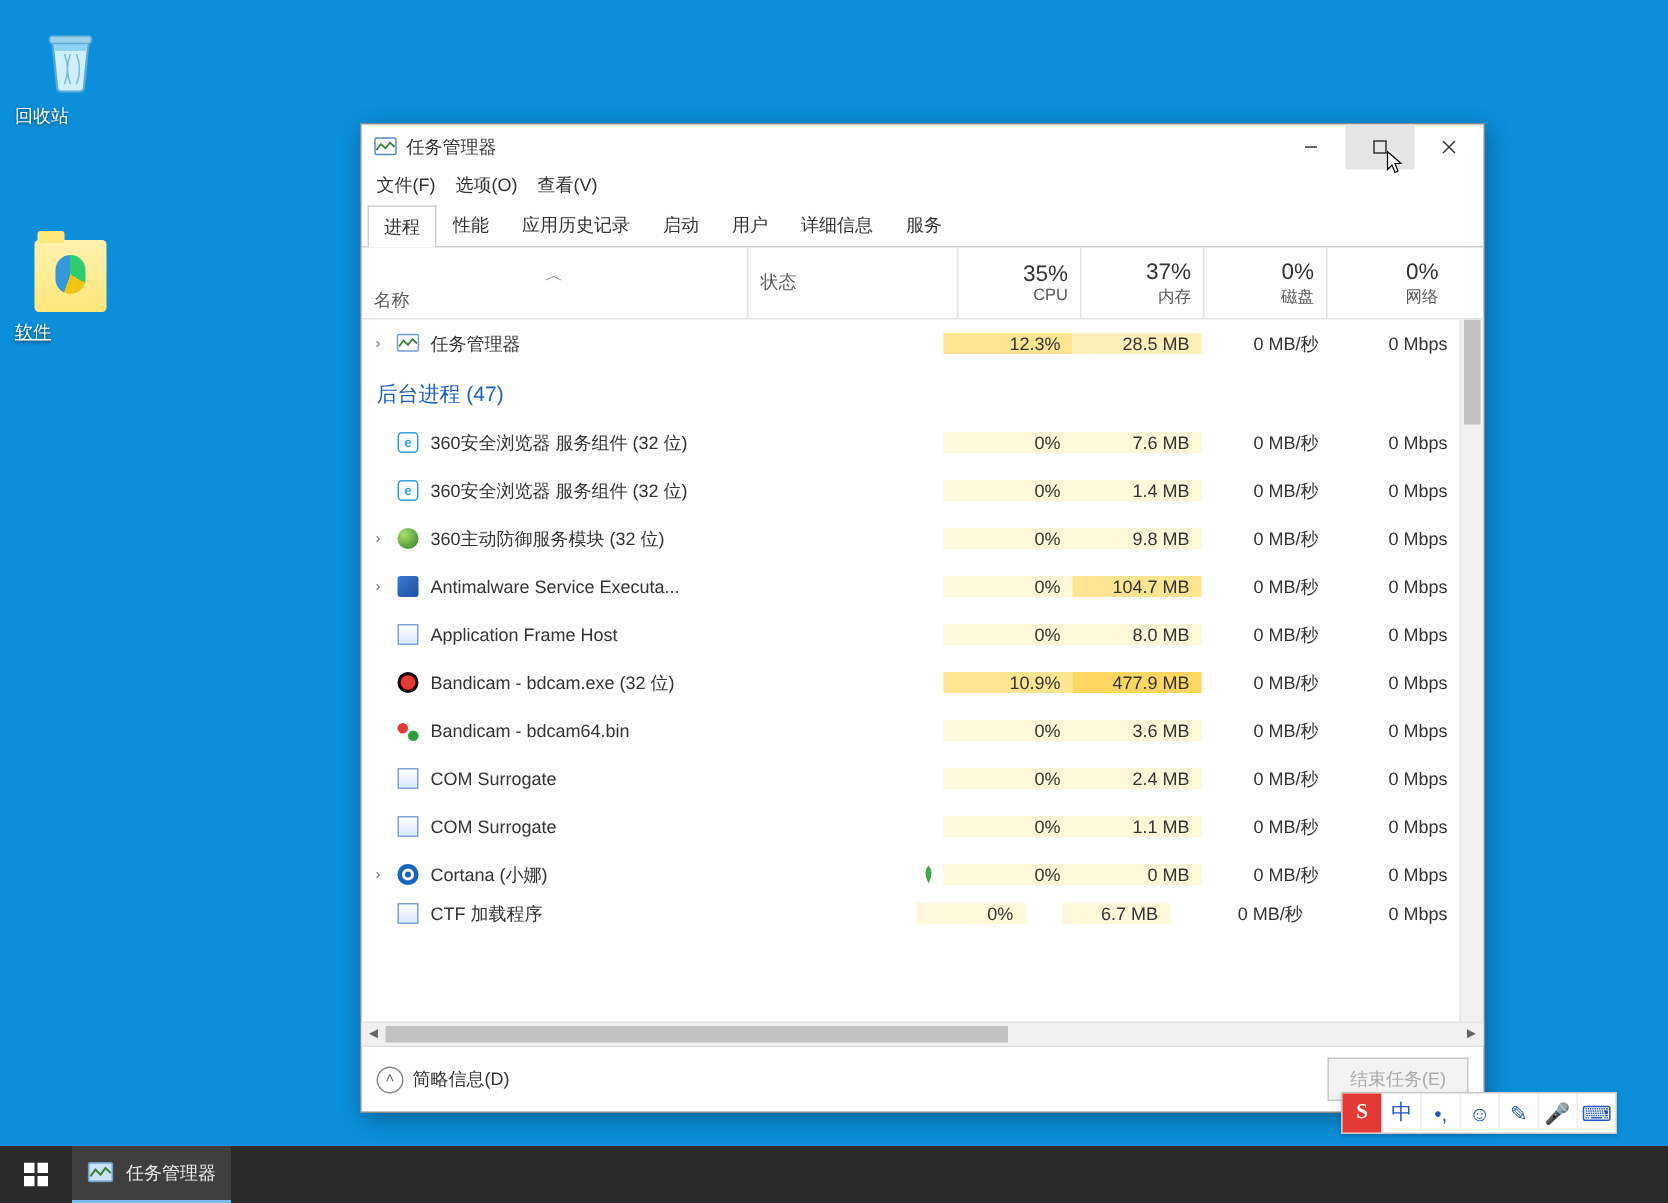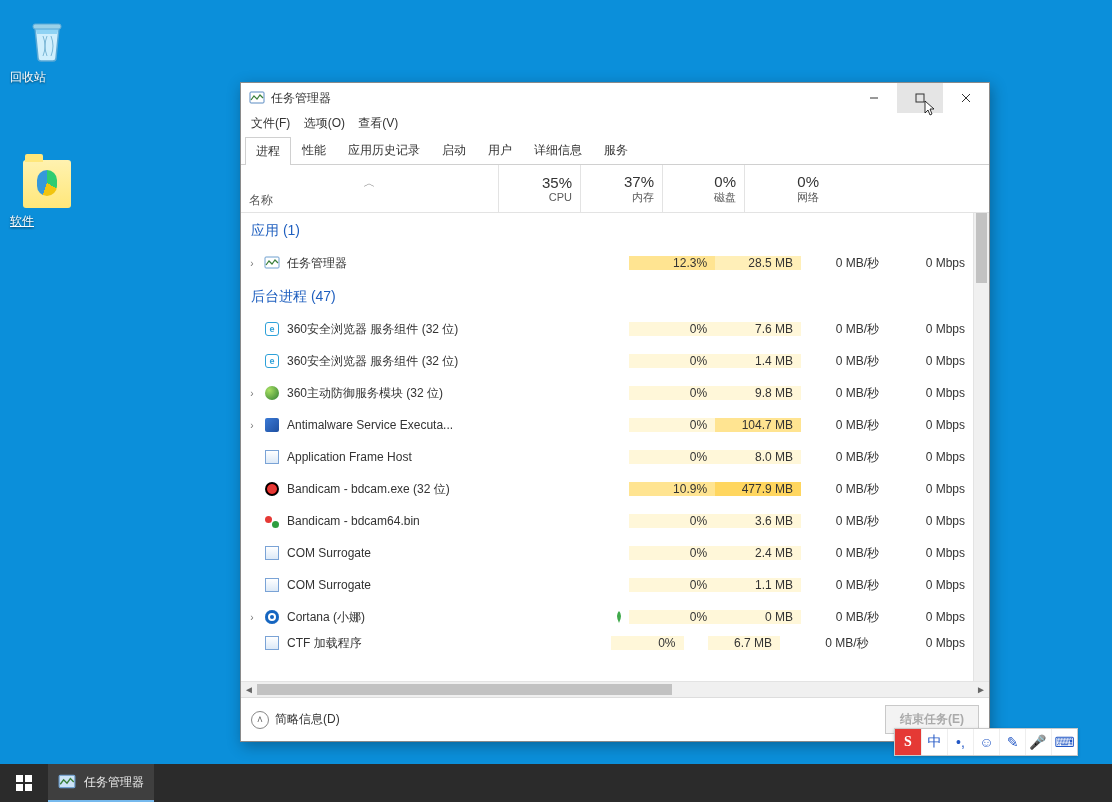--- a/index.html
+++ b/index.html
@@ -65,21 +65,21 @@
 .h-mem-0 { background:#fff7d9; }
 .h-mem-1 { background:#ffefb8; }
 .h-mem-2 { background:#ffe491; }
 .h-mem-3 { background:#ffd65f; }
 
 .row-partial { height:20px; overflow:hidden;gap:24px; }
 
 .footer { height:44px; border-top:1px solid #ddd; display:flex; align-items:center; padding:0 10px; justify-content:space-between; }
 .fewer { display:flex; align-items:center; gap:6px; font-size:12px; color:#333; }
 .fewer .circ { width:18px; height:18px; border:1px solid #888; border-radius:50%; display:flex; align-items:center; justify-content:center; font-size:10px; color:#666; }
-.end-task-btn { border:1px solid #c9c9c9; background:#f3f3f3; color:#aaa; padding:5px 14px; font-size:12px;font-weight:bold; }
+.end-task-btn { border:1px solid #c9c9c9; background:#f3f3f3; color:#aaa; padding:5px 14px; font-size:12px; }
 
 
 .taskbar { position:absolute; left:0; right:0; bottom:0; height:38px; background:#2b2b2b; display:flex; align-items:center; }
 .start-btn { width:48px; height:100%; display:flex; align-items:center; justify-content:center; }
 .task-item { height:100%; display:flex; align-items:center; gap:8px; padding:0 10px; color:#eaeaea; font-size:12px; background:#3f3f3f; border-bottom:2px solid #76b9ed; }
 .task-item .ticon { width:18px; height:18px; }
 
 
 .tray { position:absolute; right:34px; bottom:46px; height:28px; background:#fff; border:1px solid #c9c9c9; display:flex; align-items:center; box-shadow:0 1px 3px rgba(0,0,0,.2); }
 .tray .titem { width:26px; height:100%; display:flex; align-items:center; justify-content:center; font-size:14px; color:#2257c5; border-left:1px solid #eee; }
@@ -170,41 +170,43 @@
     <div class="tab">服务</div>
   </div>
 
   <div class="header-row">
     <div class="col col-name">
       <span class="col-expand">
           <span class="chev">︿</span>
         </span>
       <span>名称</span>
     </div>
+    <div class="col col-status">
+        <span>状态</span>
+      </div>
     <div class="col col-metric">
         <span class="pct">35%</span>
         <span class="lbl">CPU</span>
       </div>
     <div class="col col-metric">
         <span class="pct">37%</span>
         <span class="lbl">内存</span>
       </div>
     <div class="col col-metric">
         <span class="pct">0%</span>
         <span class="lbl">磁盘</span>
       </div>
     <div class="col col-metric" style="border-right:none">
         <span class="pct">0%</span>
         <span class="lbl">网络</span>
       </div>
   </div>
 
   <div class="body">
     <div class="scroll-area" id="rows-container">
-        <div class="group-header">应用 (1)</div>
         <div class="proc-row ">
     <div class="name-wrap">
       <span class="expand">›</span>
       <span class="picon">
               <svg width="16" height="16" viewBox="0 0 16 16">
                 <rect x="1" y="2" width="14" height="11" rx="1" fill="#fff" stroke="#6fa0cf"></rect>
                 <polyline points="2,10 5,6 8,9 11,5 14,8" fill="none" stroke="#3a7f3a" stroke-width="1.2"></polyline>
               </svg>
             </span>
       <span class="name">任务管理器</span>

